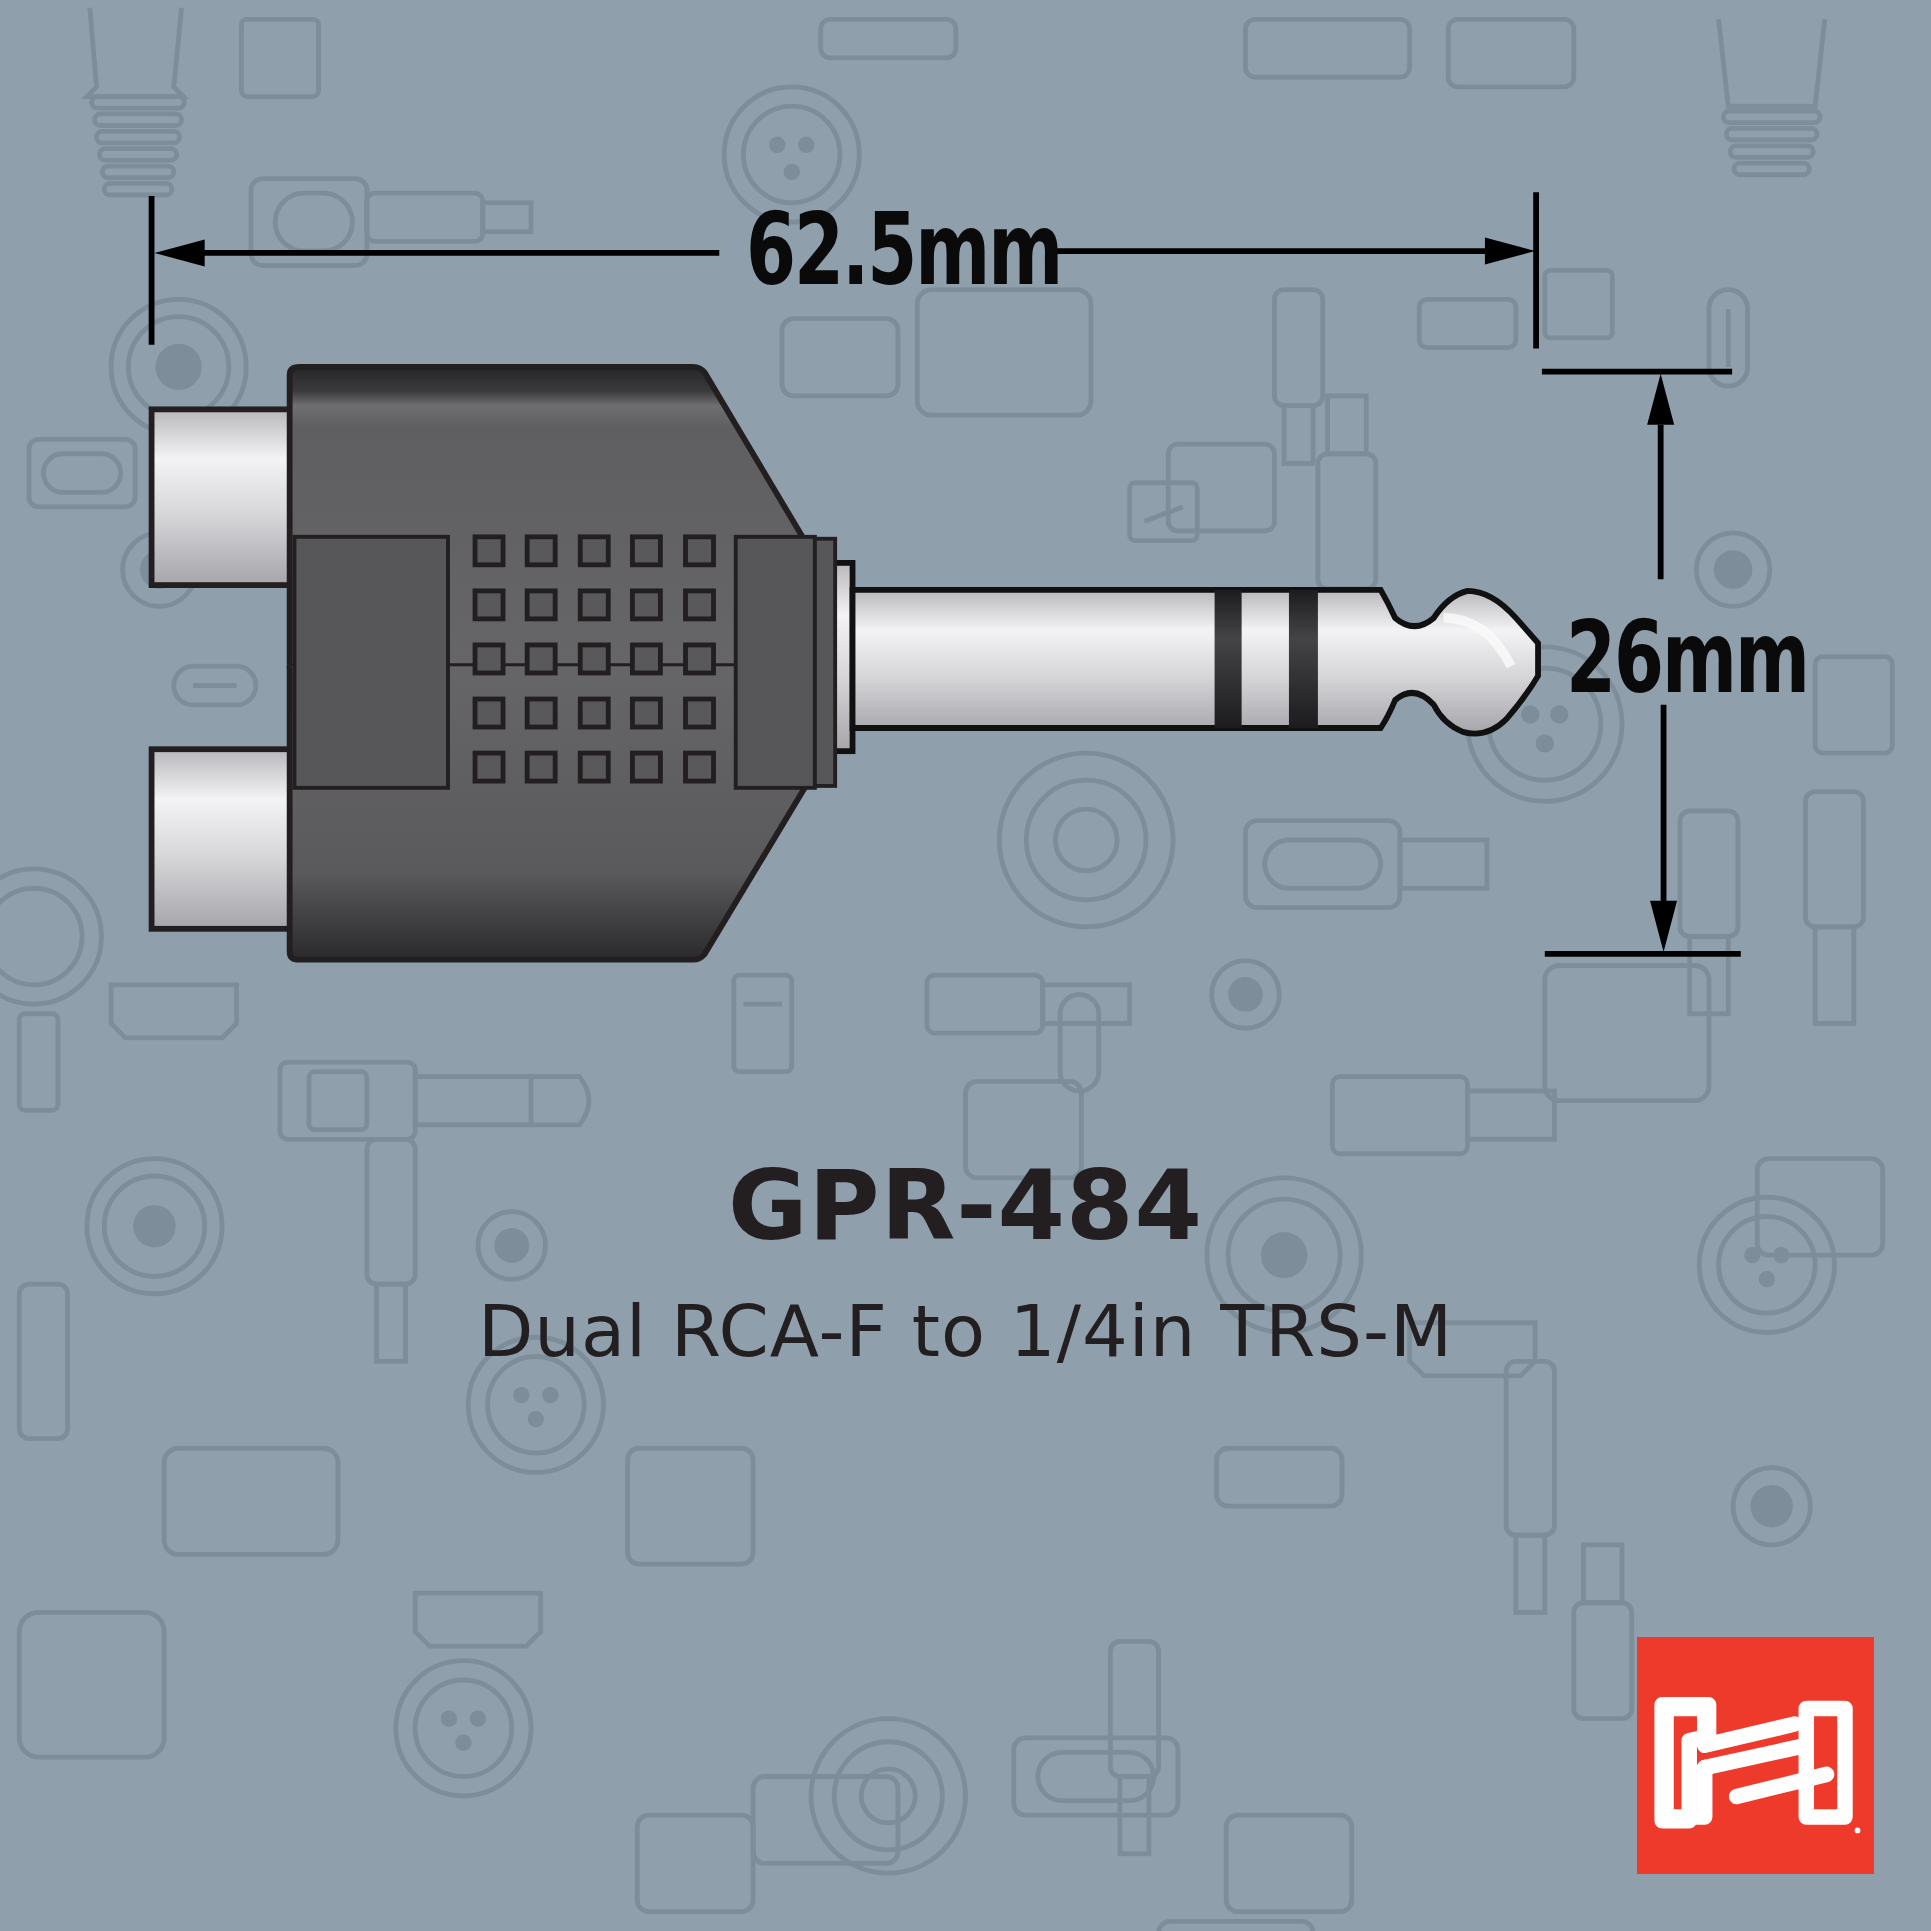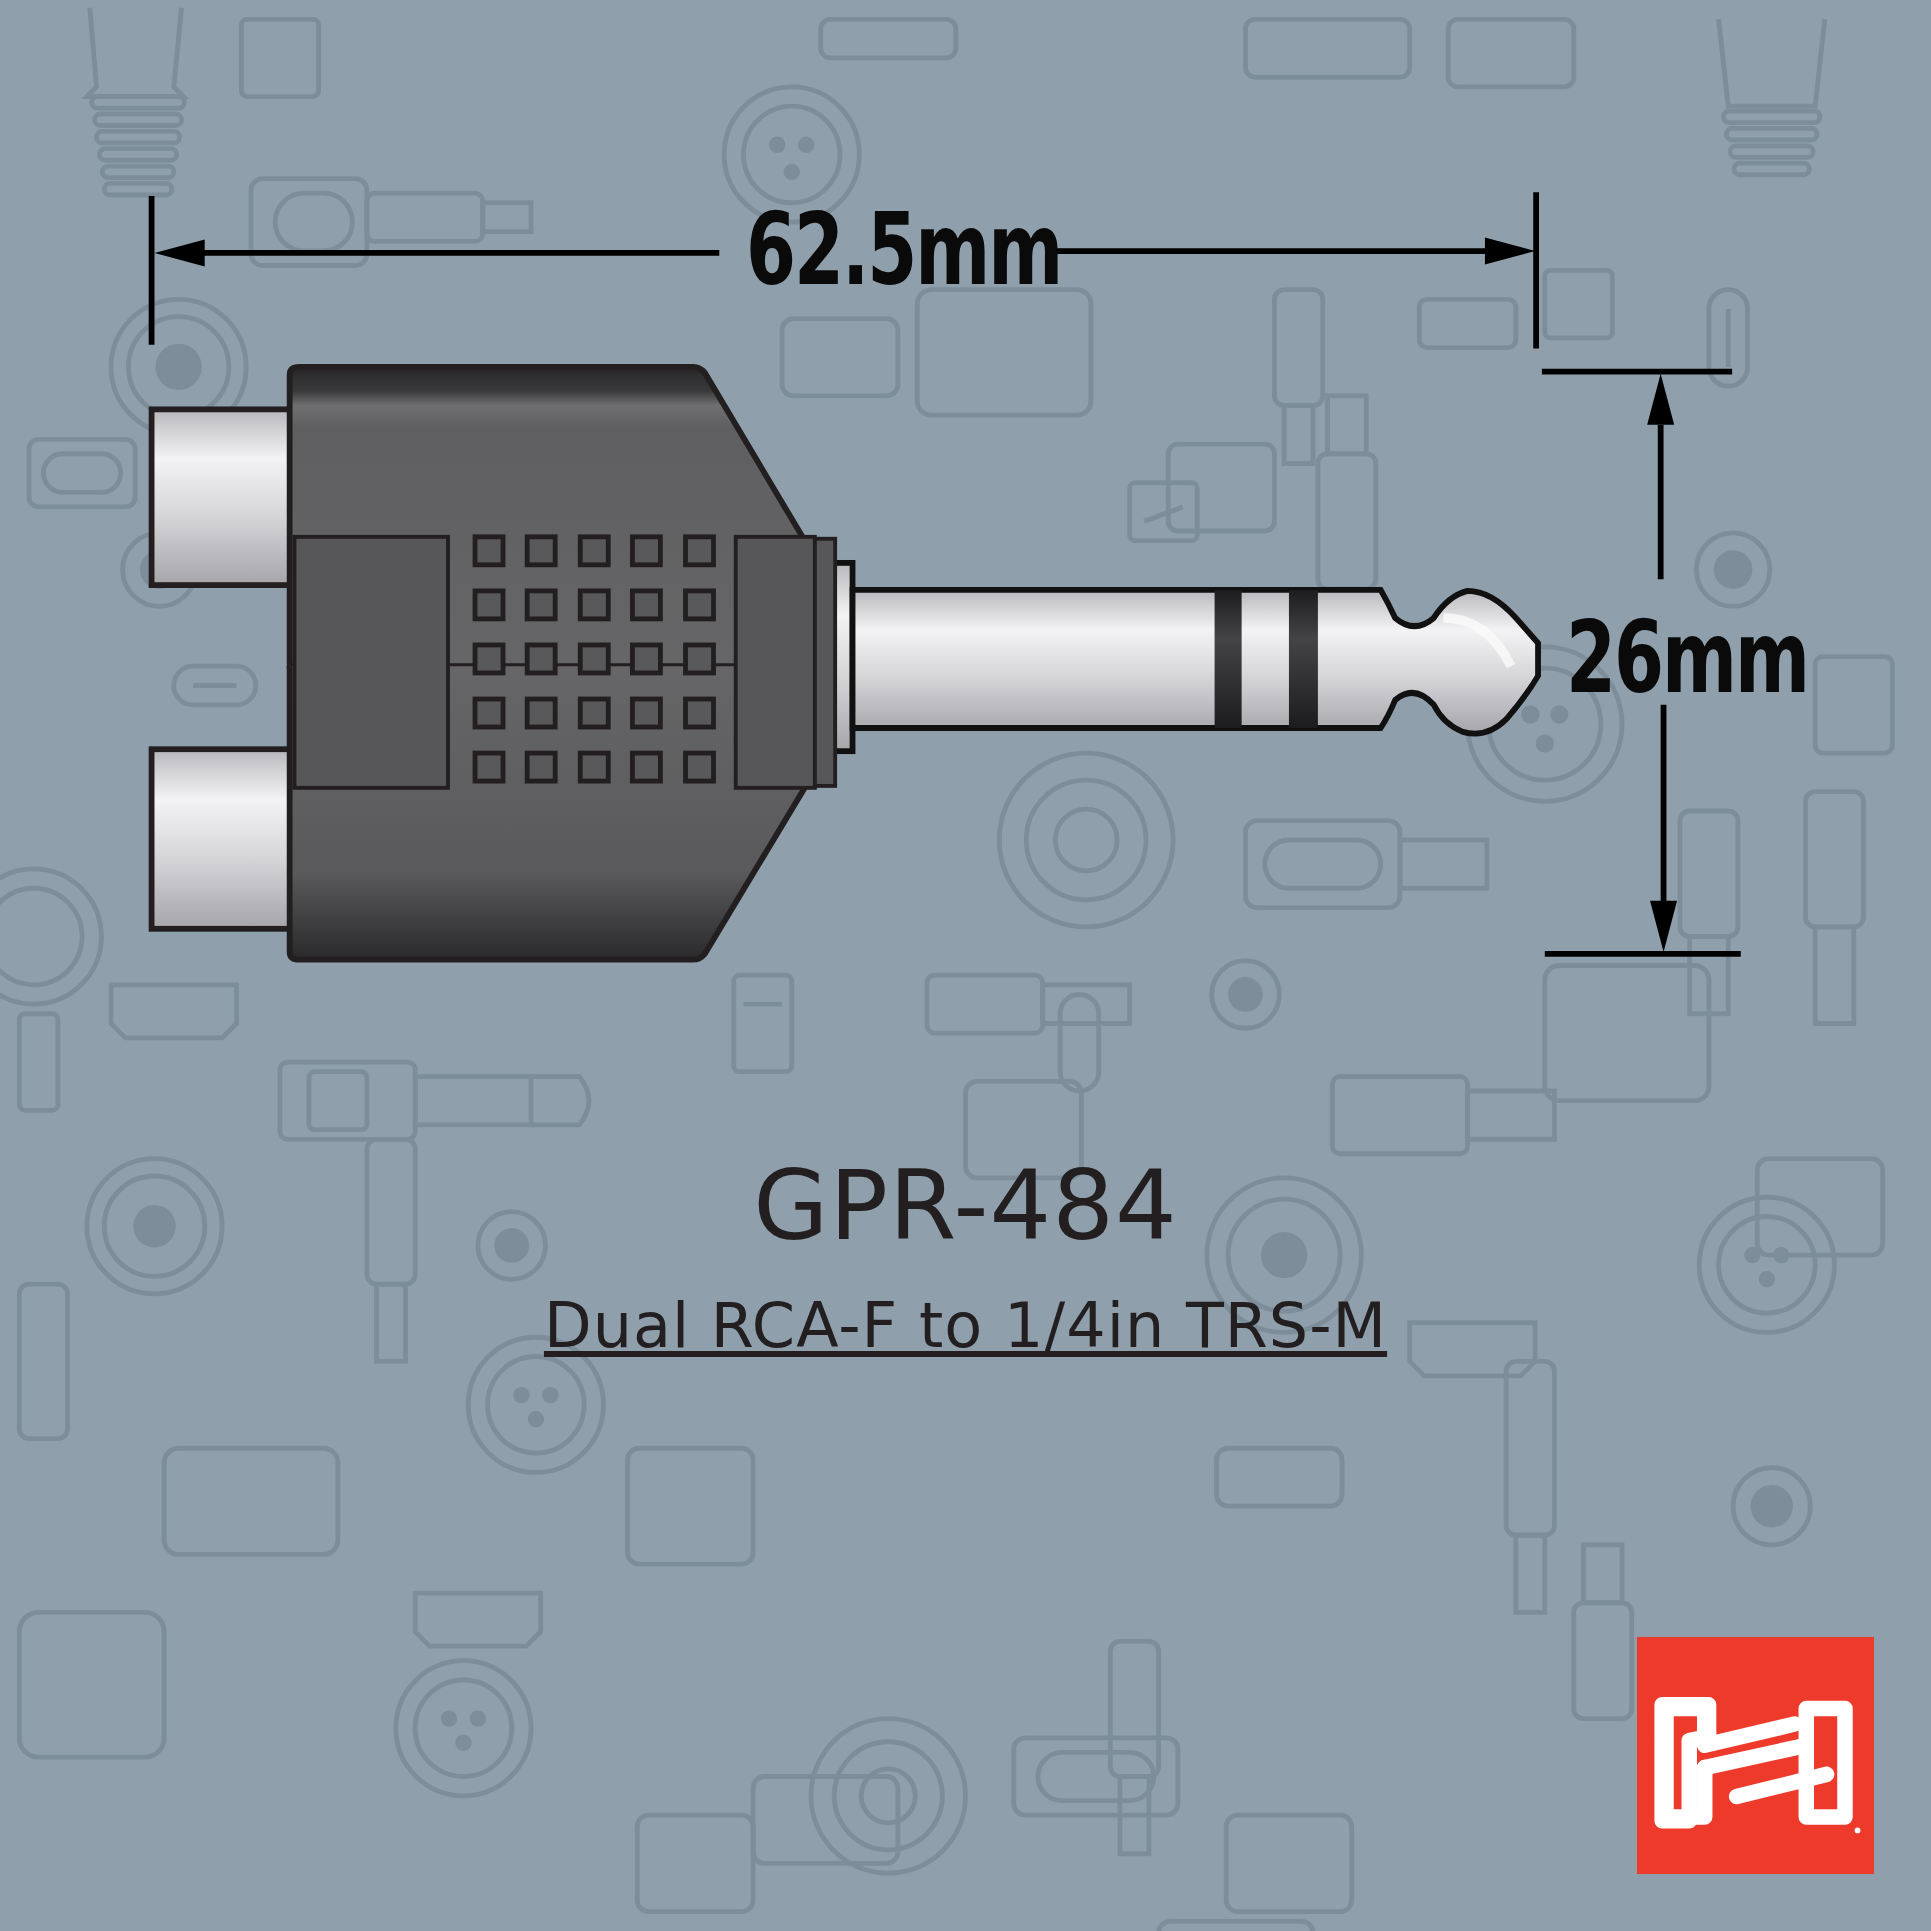--- a/index.html
+++ b/index.html
@@ -4,22 +4,22 @@
   <style>
     html, body { margin:0; padding:0; }
     body { width:1931px; height:1931px; overflow:hidden; background:#8fa0ac; font-family:"Liberation Sans", sans-serif; }
     .stage { position:relative; width:1903px; height:1931px; background:#8fa0ac; }
     .bg-pattern { position:absolute; left:0; top:0; width:1931px; height:1931px; }
     .diagram { position:absolute; left:0; top:0; width:1931px; height:1931px; }
     .dim-label { position:absolute; font-family:"DejaVu Sans", sans-serif; font-weight:bold; color:#0a0a0a; letter-spacing:-2.9px; transform:scaleX(0.72); transform-origin:left top; white-space:nowrap; }
     .dim-width { left:746px; top:191px; font-size:100px; }
     .dim-height { left:1566px; top:599px; font-size:100px; }
     .title { position:absolute; left:0; width:1931px; text-align:center; color:#231f20; white-space:nowrap; font-family:"DejaVu Sans", sans-serif; }
-    .model { top:1149px; font-size:97px; font-weight:normal; letter-spacing:1px; }
-    .desc { top:1289px; font-size:62px; font-weight:normal; letter-spacing:1px;text-decoration:underline; }
+    .model { top:1149px; font-size:97px; font-weight:bold; letter-spacing:1px; }
+    .desc { top:1289px; font-size:72px; font-weight:normal; letter-spacing:1px; }
     .logo { position:absolute; left:1637px; top:1637px; width:237px; height:237px; background:#ee3a2b; }
   </style>
 </head>
 <body>
 
 <div class="stage">
 
   <svg class="bg-pattern" viewBox="0 0 2000 2000" fill="none" stroke="#7d8e9a" stroke-width="5">
 
     <g>

